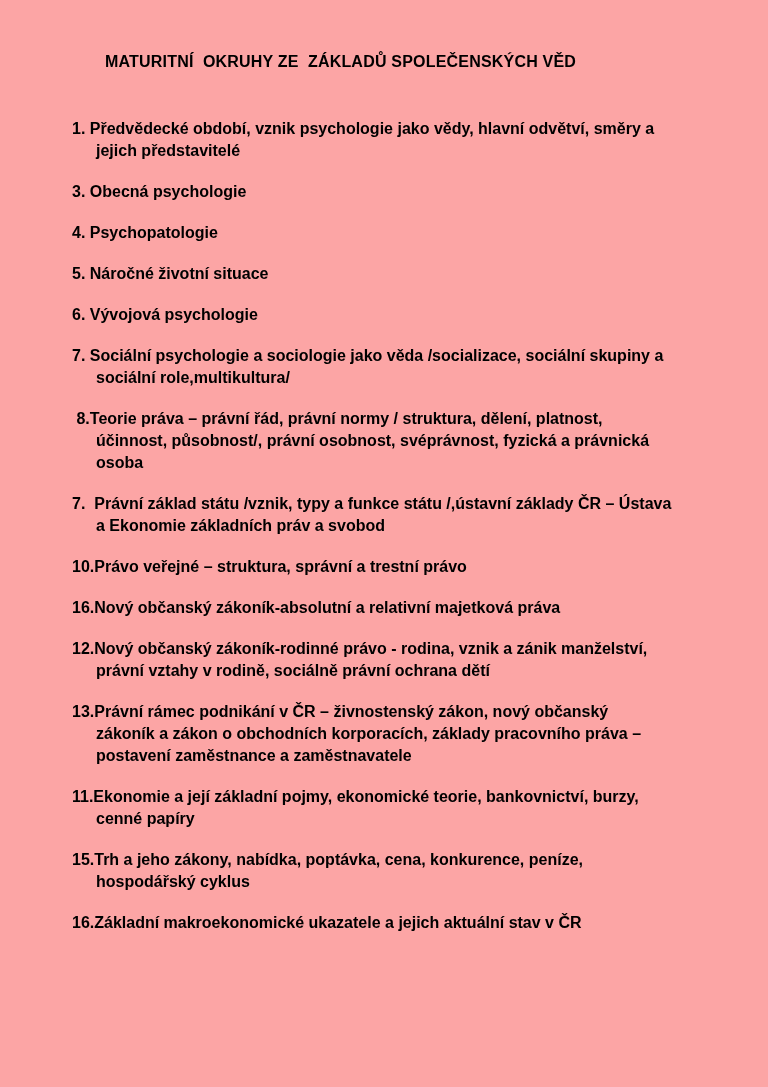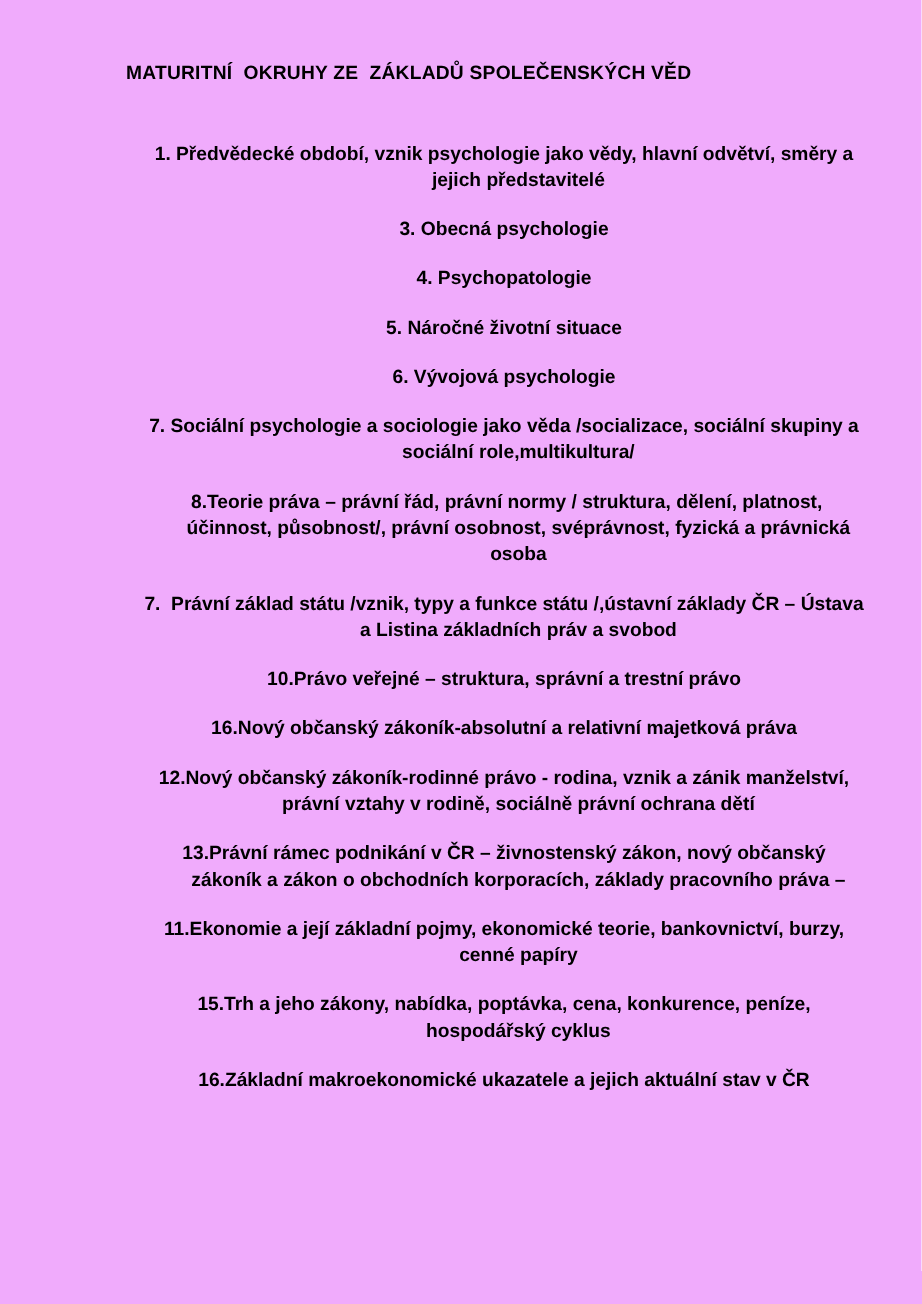--- a/index.html
+++ b/index.html
@@ -4,37 +4,36 @@
 <style>
   html, body {
     margin: 0;
     padding: 0;
     background: #ffffff;
   }
   .page {
     position: relative;
     width: 768px;
     height: 1087px;
-    background: #f0abfc;
+    background: #fca5a5;
     overflow: hidden;
     font-family: "Liberation Sans", "DejaVu Sans", sans-serif;
     color: #000000;
   }
   .doc-title {
     margin: 51px 0 0 105px;
     font-size: 16px;
     font-weight: bold;
     line-height: 22px;
     white-space: pre;
     letter-spacing: 0.2px;
     color: #000000;
   }
   .topic-list {
     margin: 45px 0 0 72px;
-    text-align: center;
   }
   .topic-item {
     margin-bottom: 19px;
   }
   .topic-line {
     font-size: 16px;
     font-weight: bold;
     line-height: 22px;
     white-space: pre;
     color: #000000;
@@ -70,35 +69,36 @@
         <div class="topic-line">7. Sociální psychologie a sociologie jako věda /socializace, sociální skupiny a</div>
         <div class="topic-line cont">sociální role,multikultura/</div>
       </div>
       <div class="topic-item">
         <div class="topic-line"> 8.Teorie práva – právní řád, právní normy / struktura, dělení, platnost,</div>
         <div class="topic-line cont">účinnost, působnost/, právní osobnost, svéprávnost, fyzická a právnická</div>
         <div class="topic-line cont">osoba</div>
       </div>
       <div class="topic-item">
         <div class="topic-line">7.  Právní základ státu /vznik, typy a funkce státu /,ústavní základy ČR – Ústava</div>
-        <div class="topic-line cont">a Listina základních práv a svobod</div>
+        <div class="topic-line cont">a Ekonomie základních práv a svobod</div>
       </div>
       <div class="topic-item">
         <div class="topic-line">10.Právo veřejné – struktura, správní a trestní právo</div>
       </div>
       <div class="topic-item">
         <div class="topic-line">16.Nový občanský zákoník-absolutní a relativní majetková práva</div>
       </div>
       <div class="topic-item">
         <div class="topic-line">12.Nový občanský zákoník-rodinné právo - rodina, vznik a zánik manželství,</div>
         <div class="topic-line cont">právní vztahy v rodině, sociálně právní ochrana dětí</div>
       </div>
       <div class="topic-item">
         <div class="topic-line">13.Právní rámec podnikání v ČR – živnostenský zákon, nový občanský</div>
         <div class="topic-line cont">zákoník a zákon o obchodních korporacích, základy pracovního práva –</div>
+        <div class="topic-line cont">postavení zaměstnance a zaměstnavatele</div>
       </div>
       <div class="topic-item">
         <div class="topic-line">11.Ekonomie a její základní pojmy, ekonomické teorie, bankovnictví, burzy,</div>
         <div class="topic-line cont">cenné papíry</div>
       </div>
       <div class="topic-item">
         <div class="topic-line">15.Trh a jeho zákony, nabídka, poptávka, cena, konkurence, peníze,</div>
         <div class="topic-line cont">hospodářský cyklus</div>
       </div>
       <div class="topic-item">

